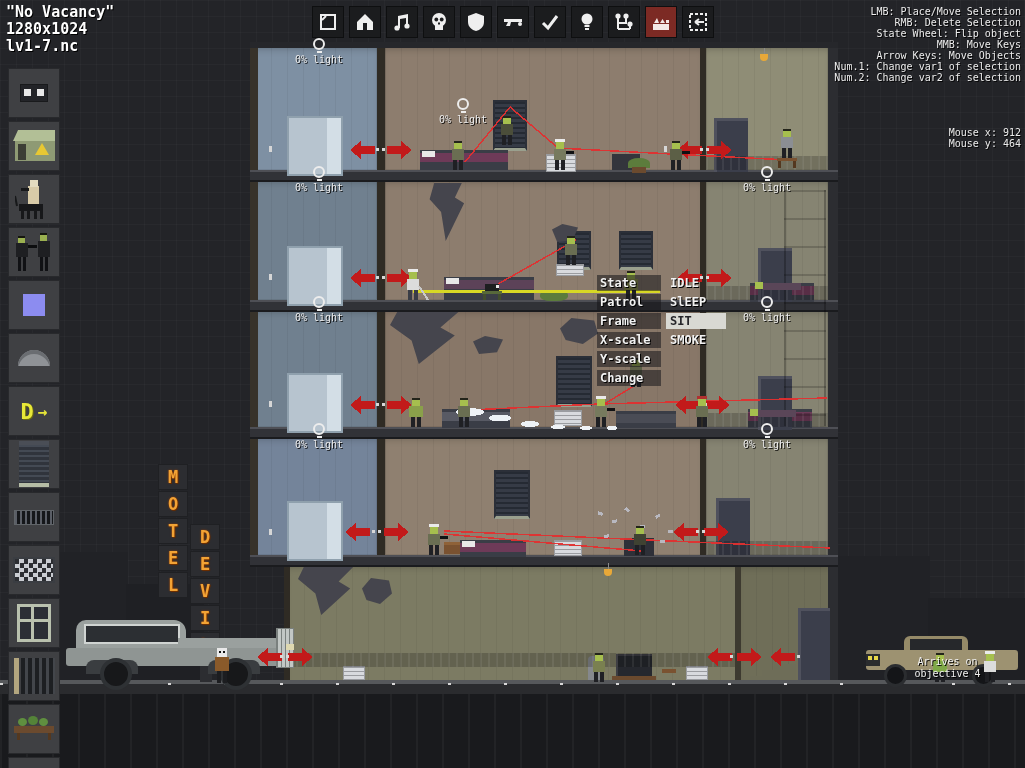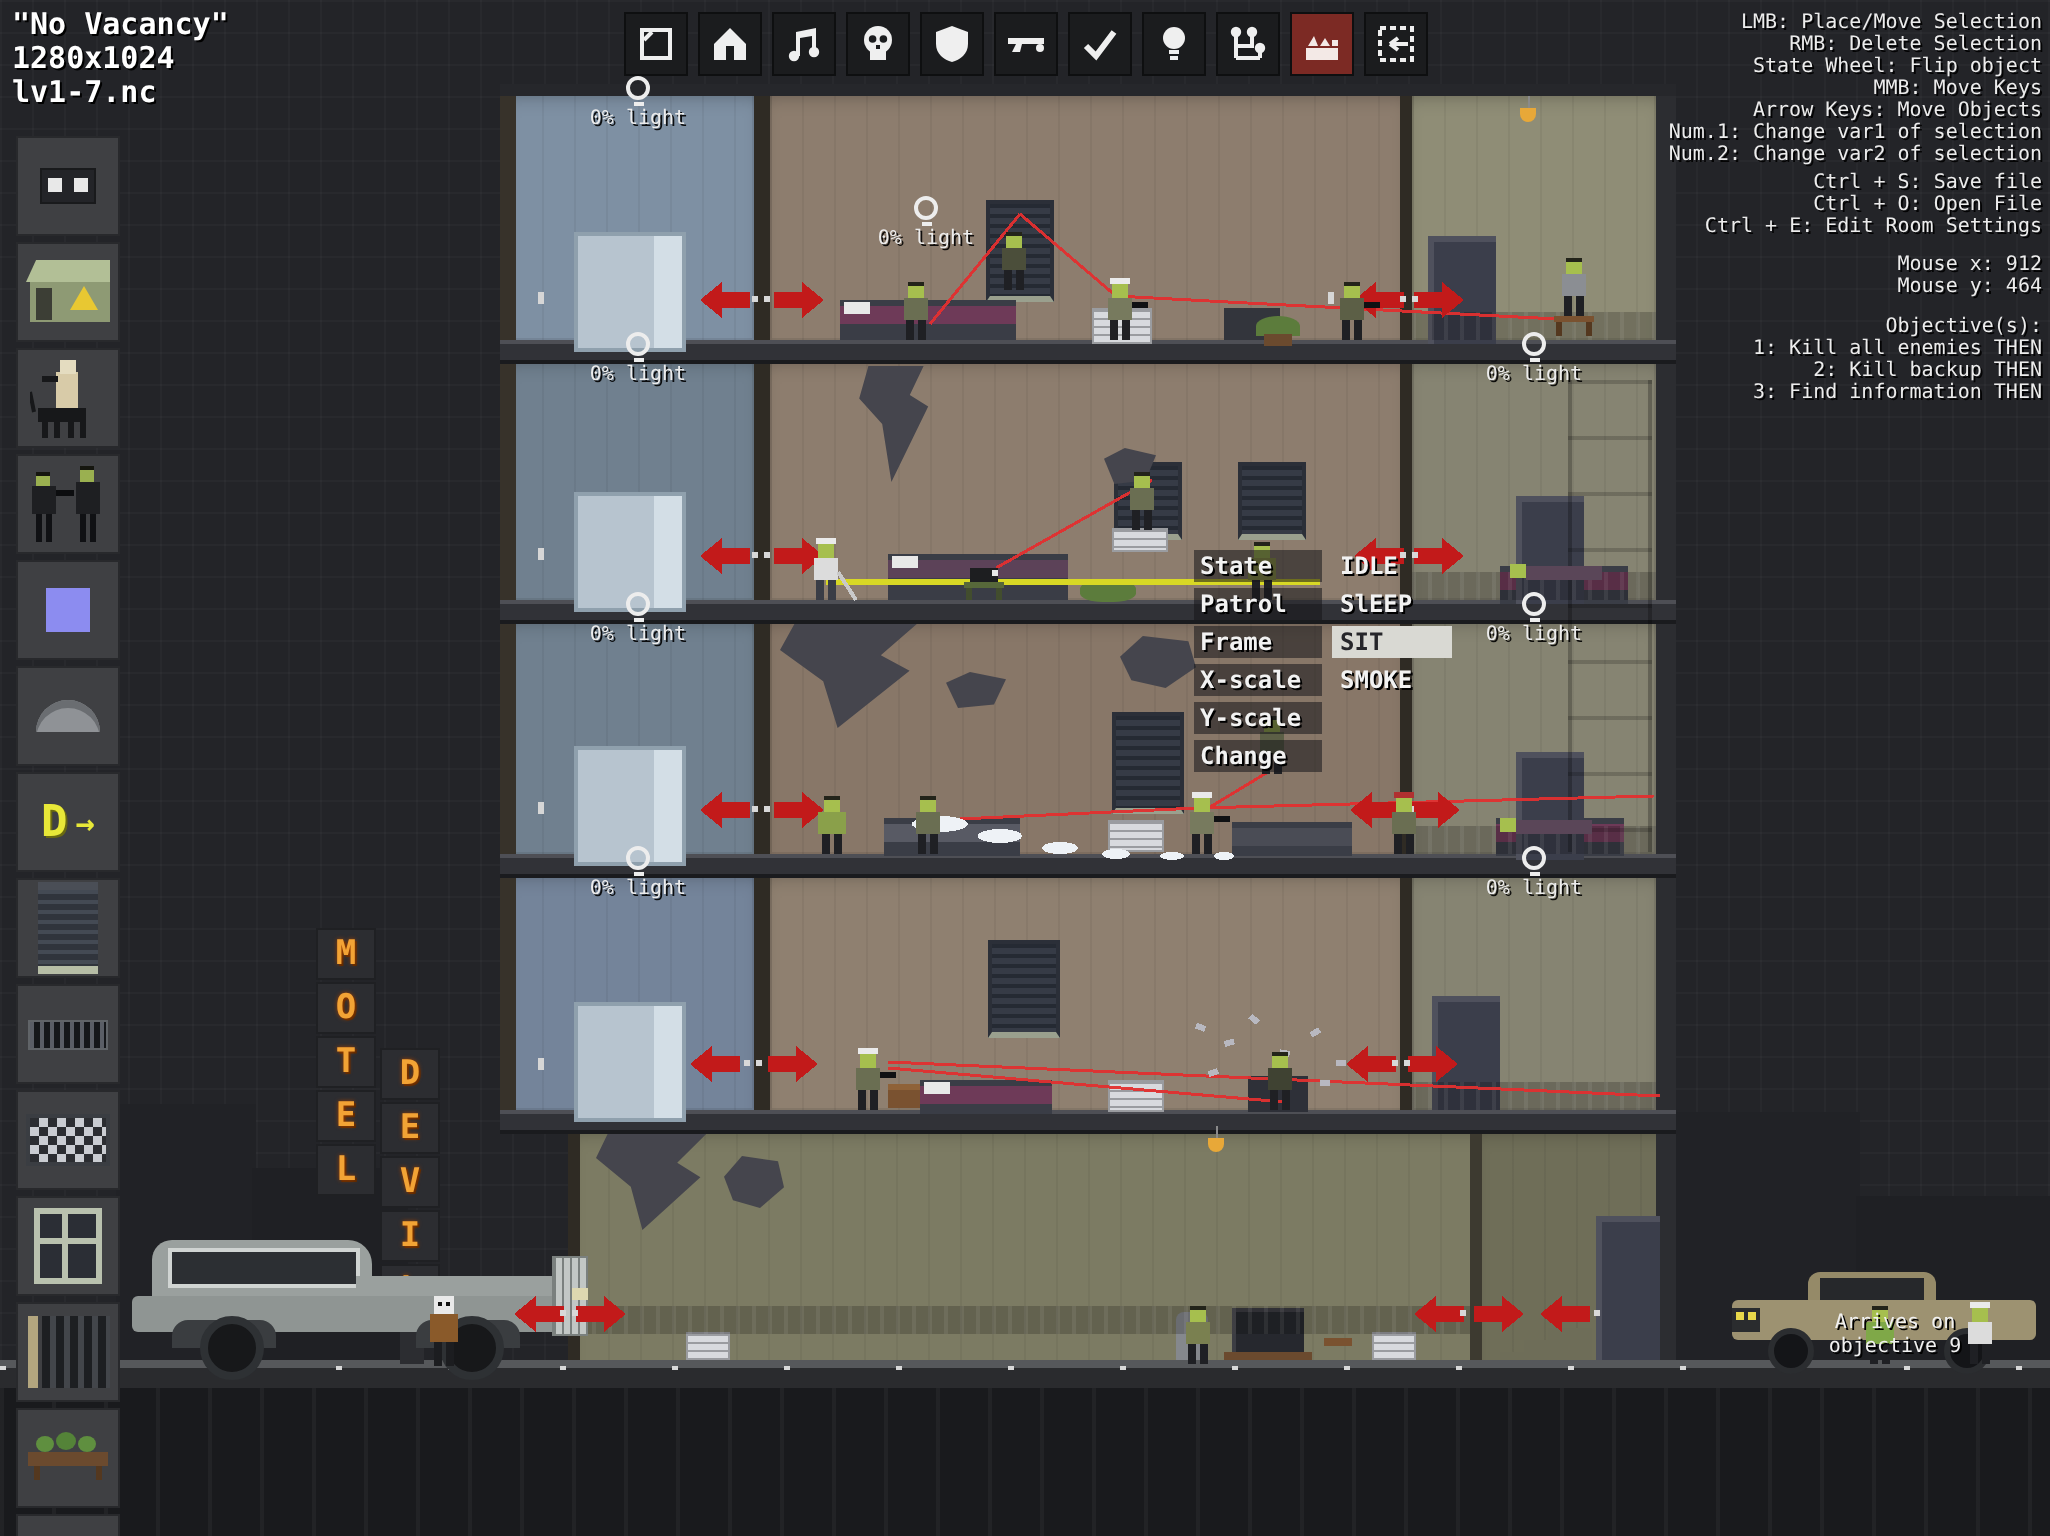--- a/index.html
+++ b/index.html
@@ -598,34 +598,23 @@
 
   <div class="abs rtx" style="right:4px;top:6px;z-index:70;">
     <div class="ptxt">LMB: Place/Move Selection</div>
     <div class="ptxt">RMB: Delete Selection</div>
     <div class="ptxt">State Wheel: Flip object</div>
     <div class="ptxt">MMB: Move Keys</div>
     <div class="ptxt">Arrow Keys: Move Objects</div>
     <div class="ptxt">Num.1: Change var1 of selection</div>
     <div class="ptxt">Num.2: Change var2 of selection</div>
   </div>
-  <div class="abs rtx" style="right:4px;top:86px;z-index:70;">
-    <div class="ptxt">Ctrl + S: Save file</div>
-    <div class="ptxt">Ctrl + O: Open File</div>
-    <div class="ptxt">Ctrl + E: Edit Room Settings</div>
-  </div>
   <div class="abs rtx" style="right:4px;top:127px;z-index:70;">
     <div class="ptxt">Mouse x: 912</div>
     <div class="ptxt">Mouse y: 464</div>
-  </div>
-  <div class="abs rtx" style="right:4px;top:158px;z-index:70;">
-    <div class="ptxt">Objective(s):</div>
-    <div class="ptxt">1: Kill all enemies THEN</div>
-    <div class="ptxt">2: Kill backup THEN</div>
-    <div class="ptxt">3: Find information THEN</div>
   </div>
 
   <div class="sb-item" style="top:68px;">
       <div style="width:26px;height:16px;background:#232428;border:1px solid #191a1c;position:relative;">
         <div style="position:absolute;left:3px;top:4px;width:7px;height:7px;background:#e8e8e8;"></div>
         <div style="position:absolute;right:3px;top:4px;width:7px;height:7px;background:#e8e8e8;"></div>
       </div>
     </div>
   <div class="sb-item" style="top:121px;">
       <div style="position:relative;width:42px;height:32px;">
@@ -732,16 +721,16 @@
         <span class="mval"></span>
       </div>
     <div class="mrow">
         <span class="mlab">Change</span>
         <span class="mval"></span>
       </div>
   </div>
 
   <div class="note" style="left:895px;top:656px;width:105px;">
     <div>Arrives on</div>
-    <div>objective 9</div>
+    <div>objective 4</div>
   </div>
 
 </div>
 
 </body></html>

